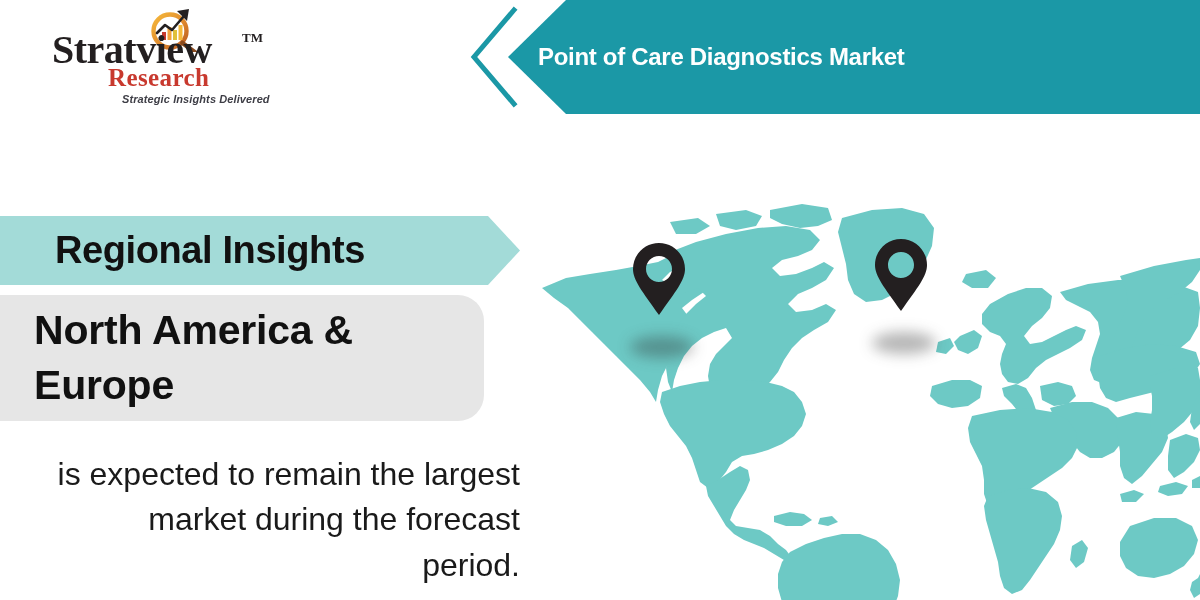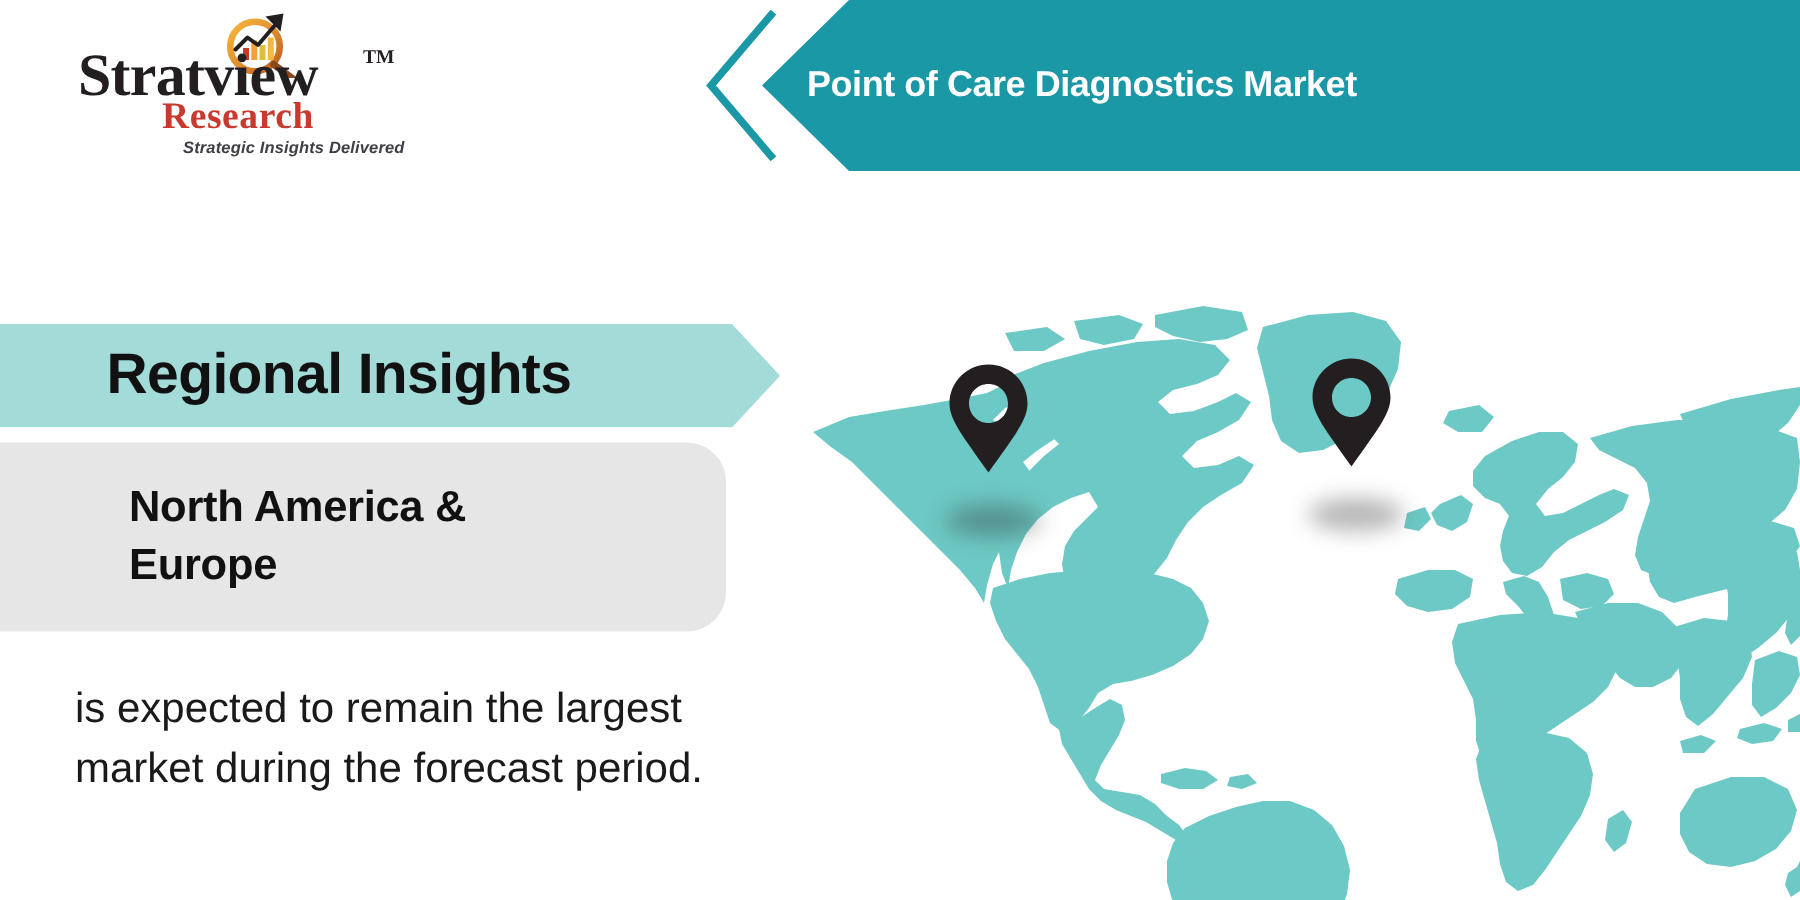--- a/index.html
+++ b/index.html
@@ -124,21 +124,20 @@
   .insights-banner {
     position: absolute;
     left: 0;
     top: 216px;
     width: 520px;
     height: 69px;
     background: #A3DBD8;
     clip-path: polygon(0 0, 488px 0, 520px 34.5px, 488px 69px, 0 69px);
     display: flex;
     align-items: center;
-    padding-left: 16px;
   }
   .insights-title {
     margin-left: 55px;
     color: #111111;
     font-family: "Liberation Sans", sans-serif;
     font-size: 38px;
     font-weight: 700;
     letter-spacing: -0.4px;
     white-space: nowrap;
   }
@@ -149,41 +148,42 @@
     left: -26px;
     top: 295px;
     width: 510px;
     height: 126px;
     background: #E6E6E6;
     border-radius: 26px;
     display: flex;
     align-items: center;
   }
   .region-label {
-    margin-left: 112px;
+    margin-left: 60px;
     width: 330px;
     color: #111111;
     font-family: "Liberation Sans", sans-serif;
-    font-size: 29px;
+    font-size: 41px;
     font-weight: 700;
     line-height: 1.33;
     letter-spacing: -0.2px;
   }
 
   
   .description {
     position: absolute;
     left: 50px;
     top: 452px;
     width: 470px;
     color: #1A1A1A;
     font-family: "Liberation Sans", sans-serif;
-    font-size: 28px;
+    font-size: 32px;
     font-weight: 400;
     line-height: 1.42;
+    text-align: right;
   }
 
   
   .map-wrap {
     position: absolute;
     left: 520px;
     top: 196px;
     width: 680px;
     height: 404px;
   }

